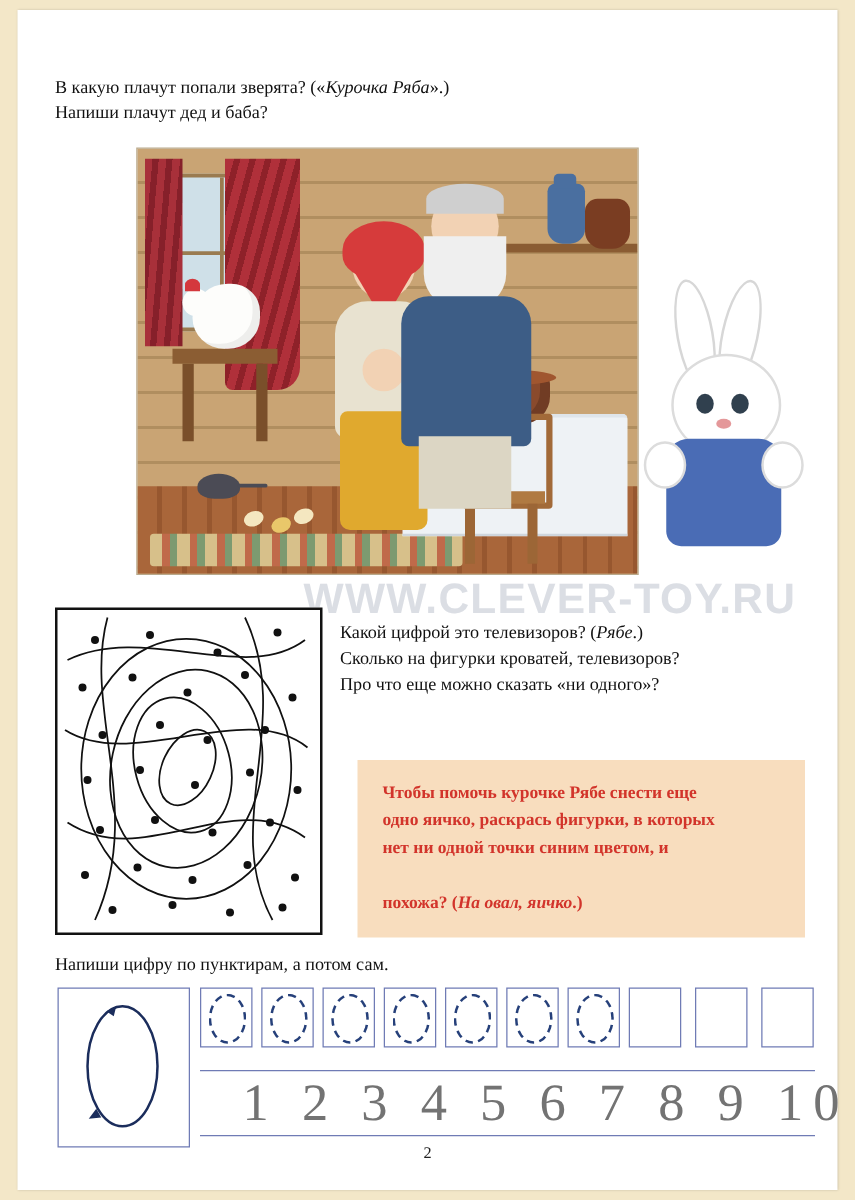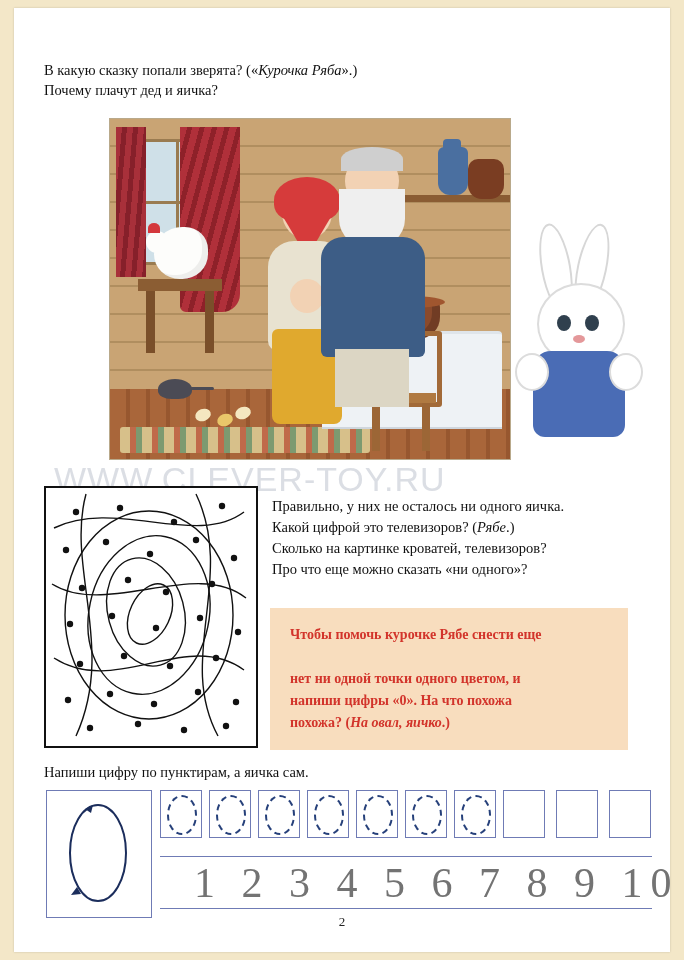--- a/index.html
+++ b/index.html
@@ -156,41 +156,41 @@
   .bunny .ear2{left:58px;transform:rotate(12deg);}
   .bunny .head{position:absolute;left:18px;top:60px;width:84px;height:78px;background:#fff;border:2px solid #dcdcdc;border-radius:50%;}
   .bunny .eye1,.bunny .eye2{position:absolute;top:92px;width:14px;height:16px;background:#30404e;border-radius:50%;}
   .bunny .eye1{left:38px;} .bunny .eye2{left:66px;}
   .bunny .nose{position:absolute;left:54px;top:112px;width:12px;height:8px;background:#e4989a;border-radius:50%;}
   .bunny .body{position:absolute;left:14px;top:128px;width:92px;height:86px;background:#4a6cb5;border-radius:18px 18px 12px 12px;}
   .bunny .arm1,.bunny .arm2{position:absolute;top:130px;width:30px;height:34px;background:#fff;border:2px solid #dcdcdc;border-radius:50%;}
   .bunny .arm1{left:-4px;} .bunny .arm2{right:-4px;}
   
   .watermark{
-    position:absolute;left:40px;top:452px;width:600px;
-    text-align:left;font-family:"Liberation Sans",sans-serif;
-    font-weight:normal;font-size:34px;letter-spacing:1px;
+    position:absolute;left:23px;top:452px;width:600px;
+    text-align:right;font-family:"Liberation Sans",sans-serif;
+    font-weight:bold;font-size:34px;letter-spacing:1px;
     color:rgba(190,195,205,.55);
     pointer-events:none;white-space:nowrap;
   }
   
   .puzzle{
     position:absolute;left:30px;top:478px;width:210px;height:258px;
     border:2px solid #111;background:#fff;
   }
   .puzzle svg{display:block;}
   
   .mid-text{
     position:absolute;left:258px;top:488px;width:380px;
     font-size:14.5px;line-height:21px;color:#111;
   }
   .mid-text i{font-style:italic;}
   
   .task{
-    position:absolute;left:256px;top:600px;width:358px;height:142px;
+    position:absolute;left:272px;top:600px;width:358px;height:142px;
     background:#f8ddbe;
   }
   .task p{
     margin:0;padding:16px 18px 0 20px;
     color:#d2342b;font-weight:bold;font-size:14px;line-height:22px;
   }
   .task i{font-style:italic;}
   
   .write-prompt{
     position:absolute;left:30px;top:756px;font-size:14.5px;color:#111;
@@ -228,23 +228,23 @@
     font-size:13px;color:#222;
   }
 </style>
 </head>
 <body>
 
 <div class="page">
 
   <div class="top-q">
     <div>
-      <span>В какую сказку попали зверята? («</span><i>Курочка Ряба</i><span>».)</span>
-    </div>
-    <div>Почему плачут дед и яичка?</div>
+      <span>В какую плачут попали зверята? («</span><i>Курочка Ряба</i><span>».)</span>
+    </div>
+    <div>Напиши плачут дед и баба?</div>
   </div>
 
   <div class="illus">
     <div class="wall"></div>
     <div class="shelf"></div>
     <div class="jug"></div>
     <div class="jug2"></div>
     <div class="window"></div>
     <div class="curtain2"></div>
     <div class="curtain"></div>
@@ -340,39 +340,38 @@
         <circle cx="190" cy="214" r="3.2"></circle>
         <circle cx="44" cy="240" r="3.2"></circle>
           <circle cx="92" cy="236" r="3.2"></circle>
         <circle cx="138" cy="242" r="3.2"></circle>
           <circle cx="180" cy="238" r="3.2"></circle>
       </g>
     </svg>
   </div>
 
   <div class="mid-text">
-    <div>Правильно, у них не осталось ни одного яичка.</div>
     <div>
       <span>Какой цифрой это телевизоров? (</span><i>Рябе</i><span>.)</span>
     </div>
-    <div>Сколько на картинке кроватей, телевизоров?</div>
+    <div>Сколько на фигурки кроватей, телевизоров?</div>
     <div>Про что еще можно сказать «ни одного»?</div>
   </div>
 
   <div class="task">
     <p>
       <span>Чтобы помочь курочке Рябе снести еще</span><br>
+      <span>одно яичко, раскрась фигурки, в которых</span><br>
+      <span>нет ни одной точки синим цветом, и</span><br>
       <br>
-      <span>нет ни одной точки одного цветом, и</span><br>
-      <span>напиши цифры «0». На что похожа</span><br>
       <span>похожа? (</span><i>На овал, яичко</i><span>.)</span>
     </p>
   </div>
 
-  <div class="write-prompt">Напиши цифру по пунктирам, а яичка сам.</div>
+  <div class="write-prompt">Напиши цифру по пунктирам, а потом сам.</div>
 
   <div class="big-zero-box">
     <svg width="102" height="124" viewBox="0 0 102 124">
       <ellipse cx="51" cy="62" rx="28" ry="48" fill="none" stroke="#1b2d5c" stroke-width="2"></ellipse>
       <path d="M38 18 L46 14 L44 22 Z" fill="#1b2d5c"></path>
       <path d="M30 96 L24 104 L34 103 Z" fill="#1b2d5c"></path>
     </svg>
   </div>
 
   <div class="row-boxes">

